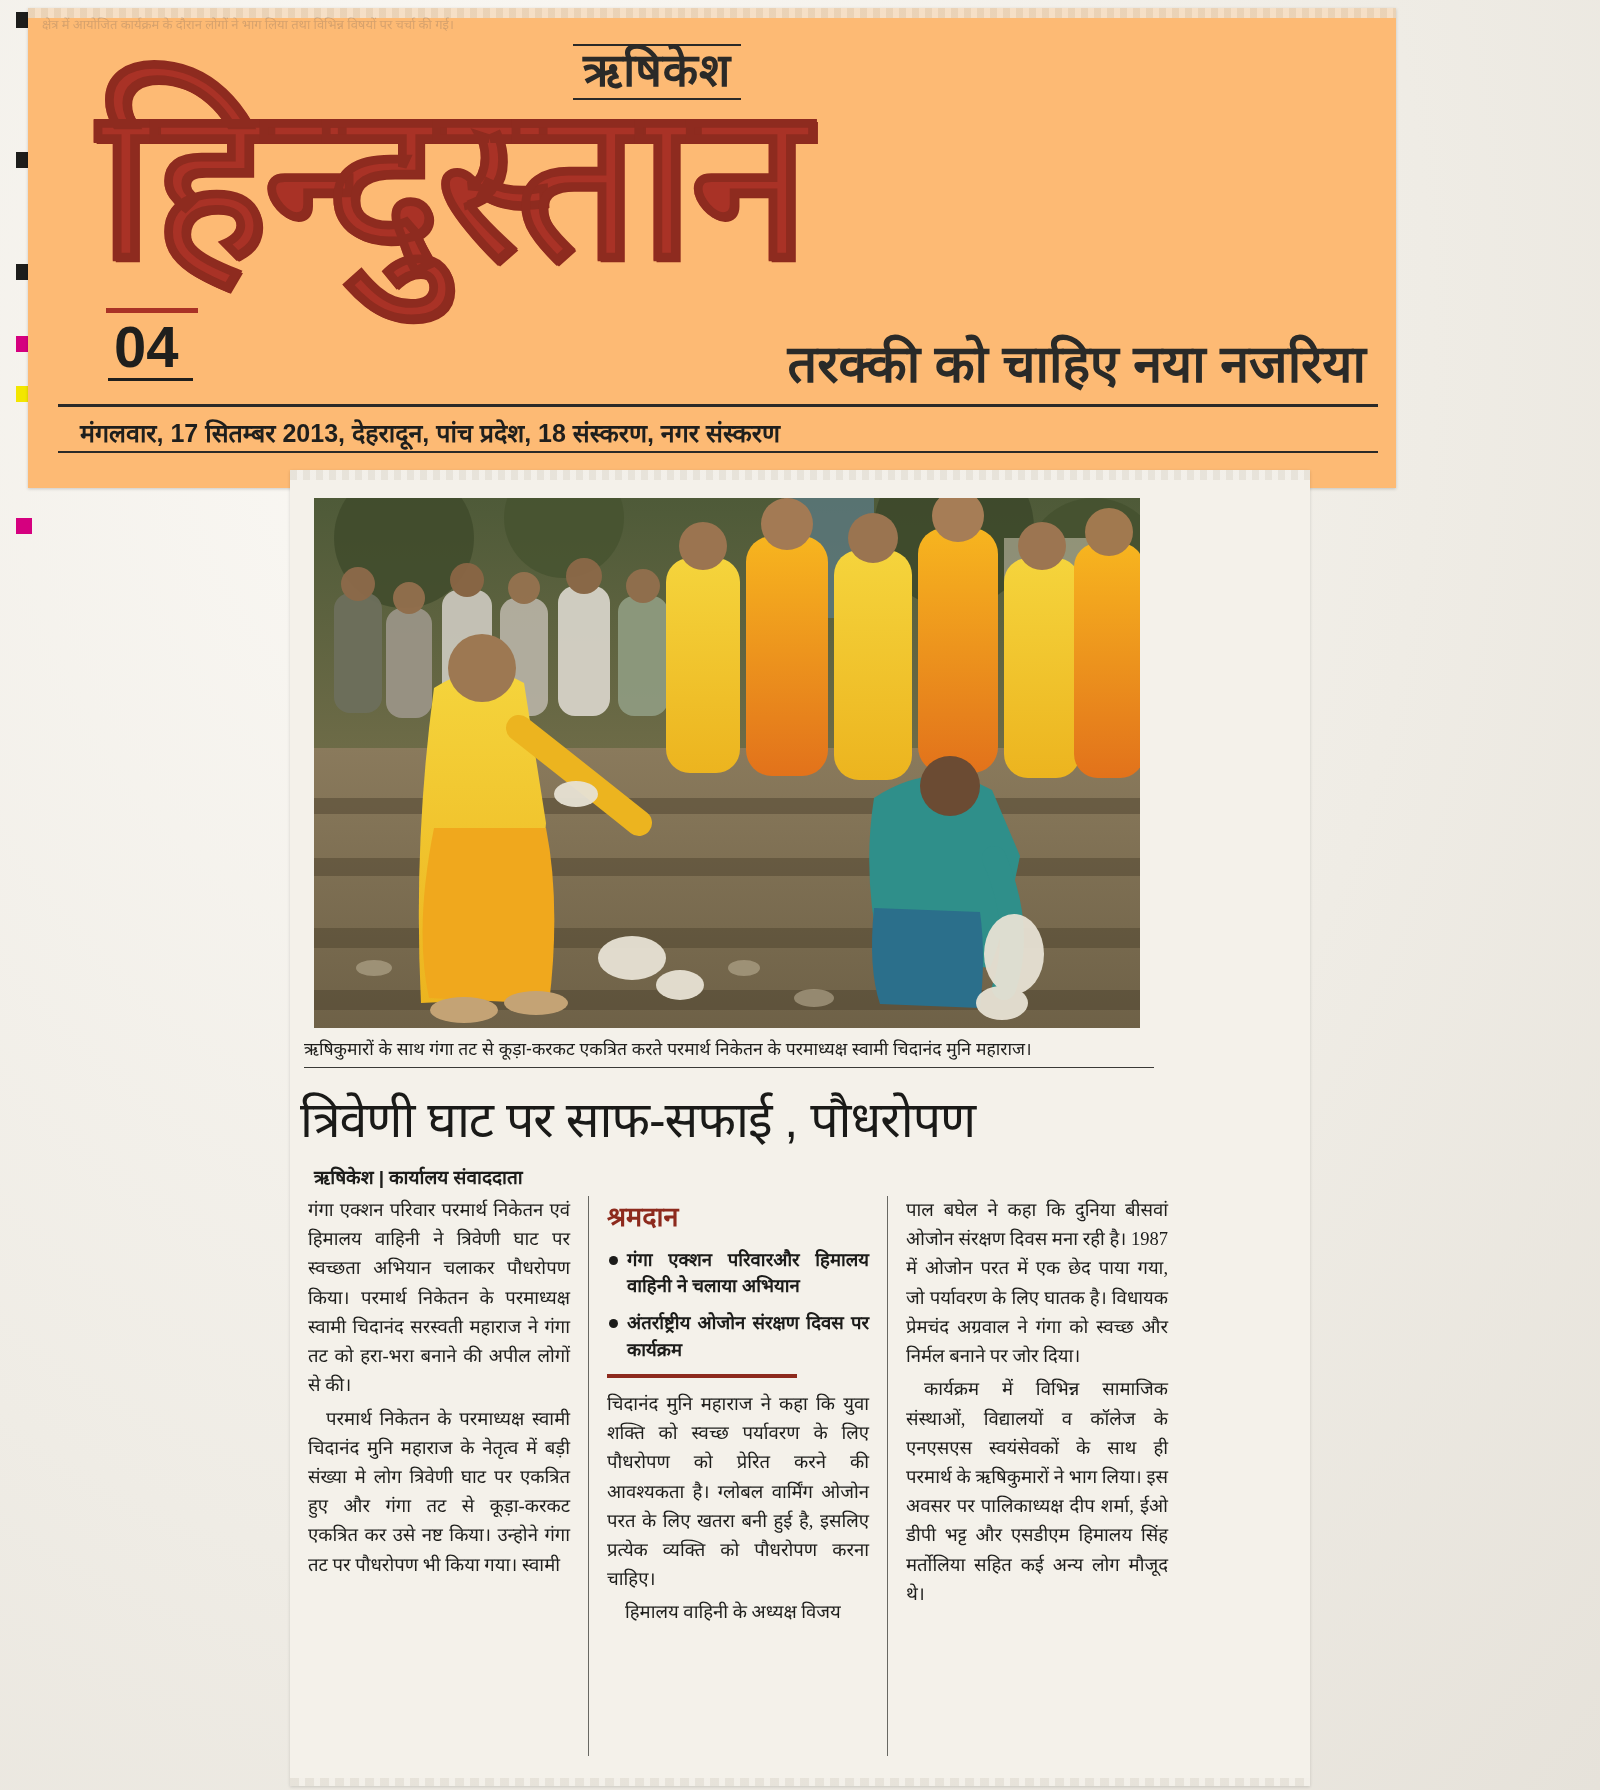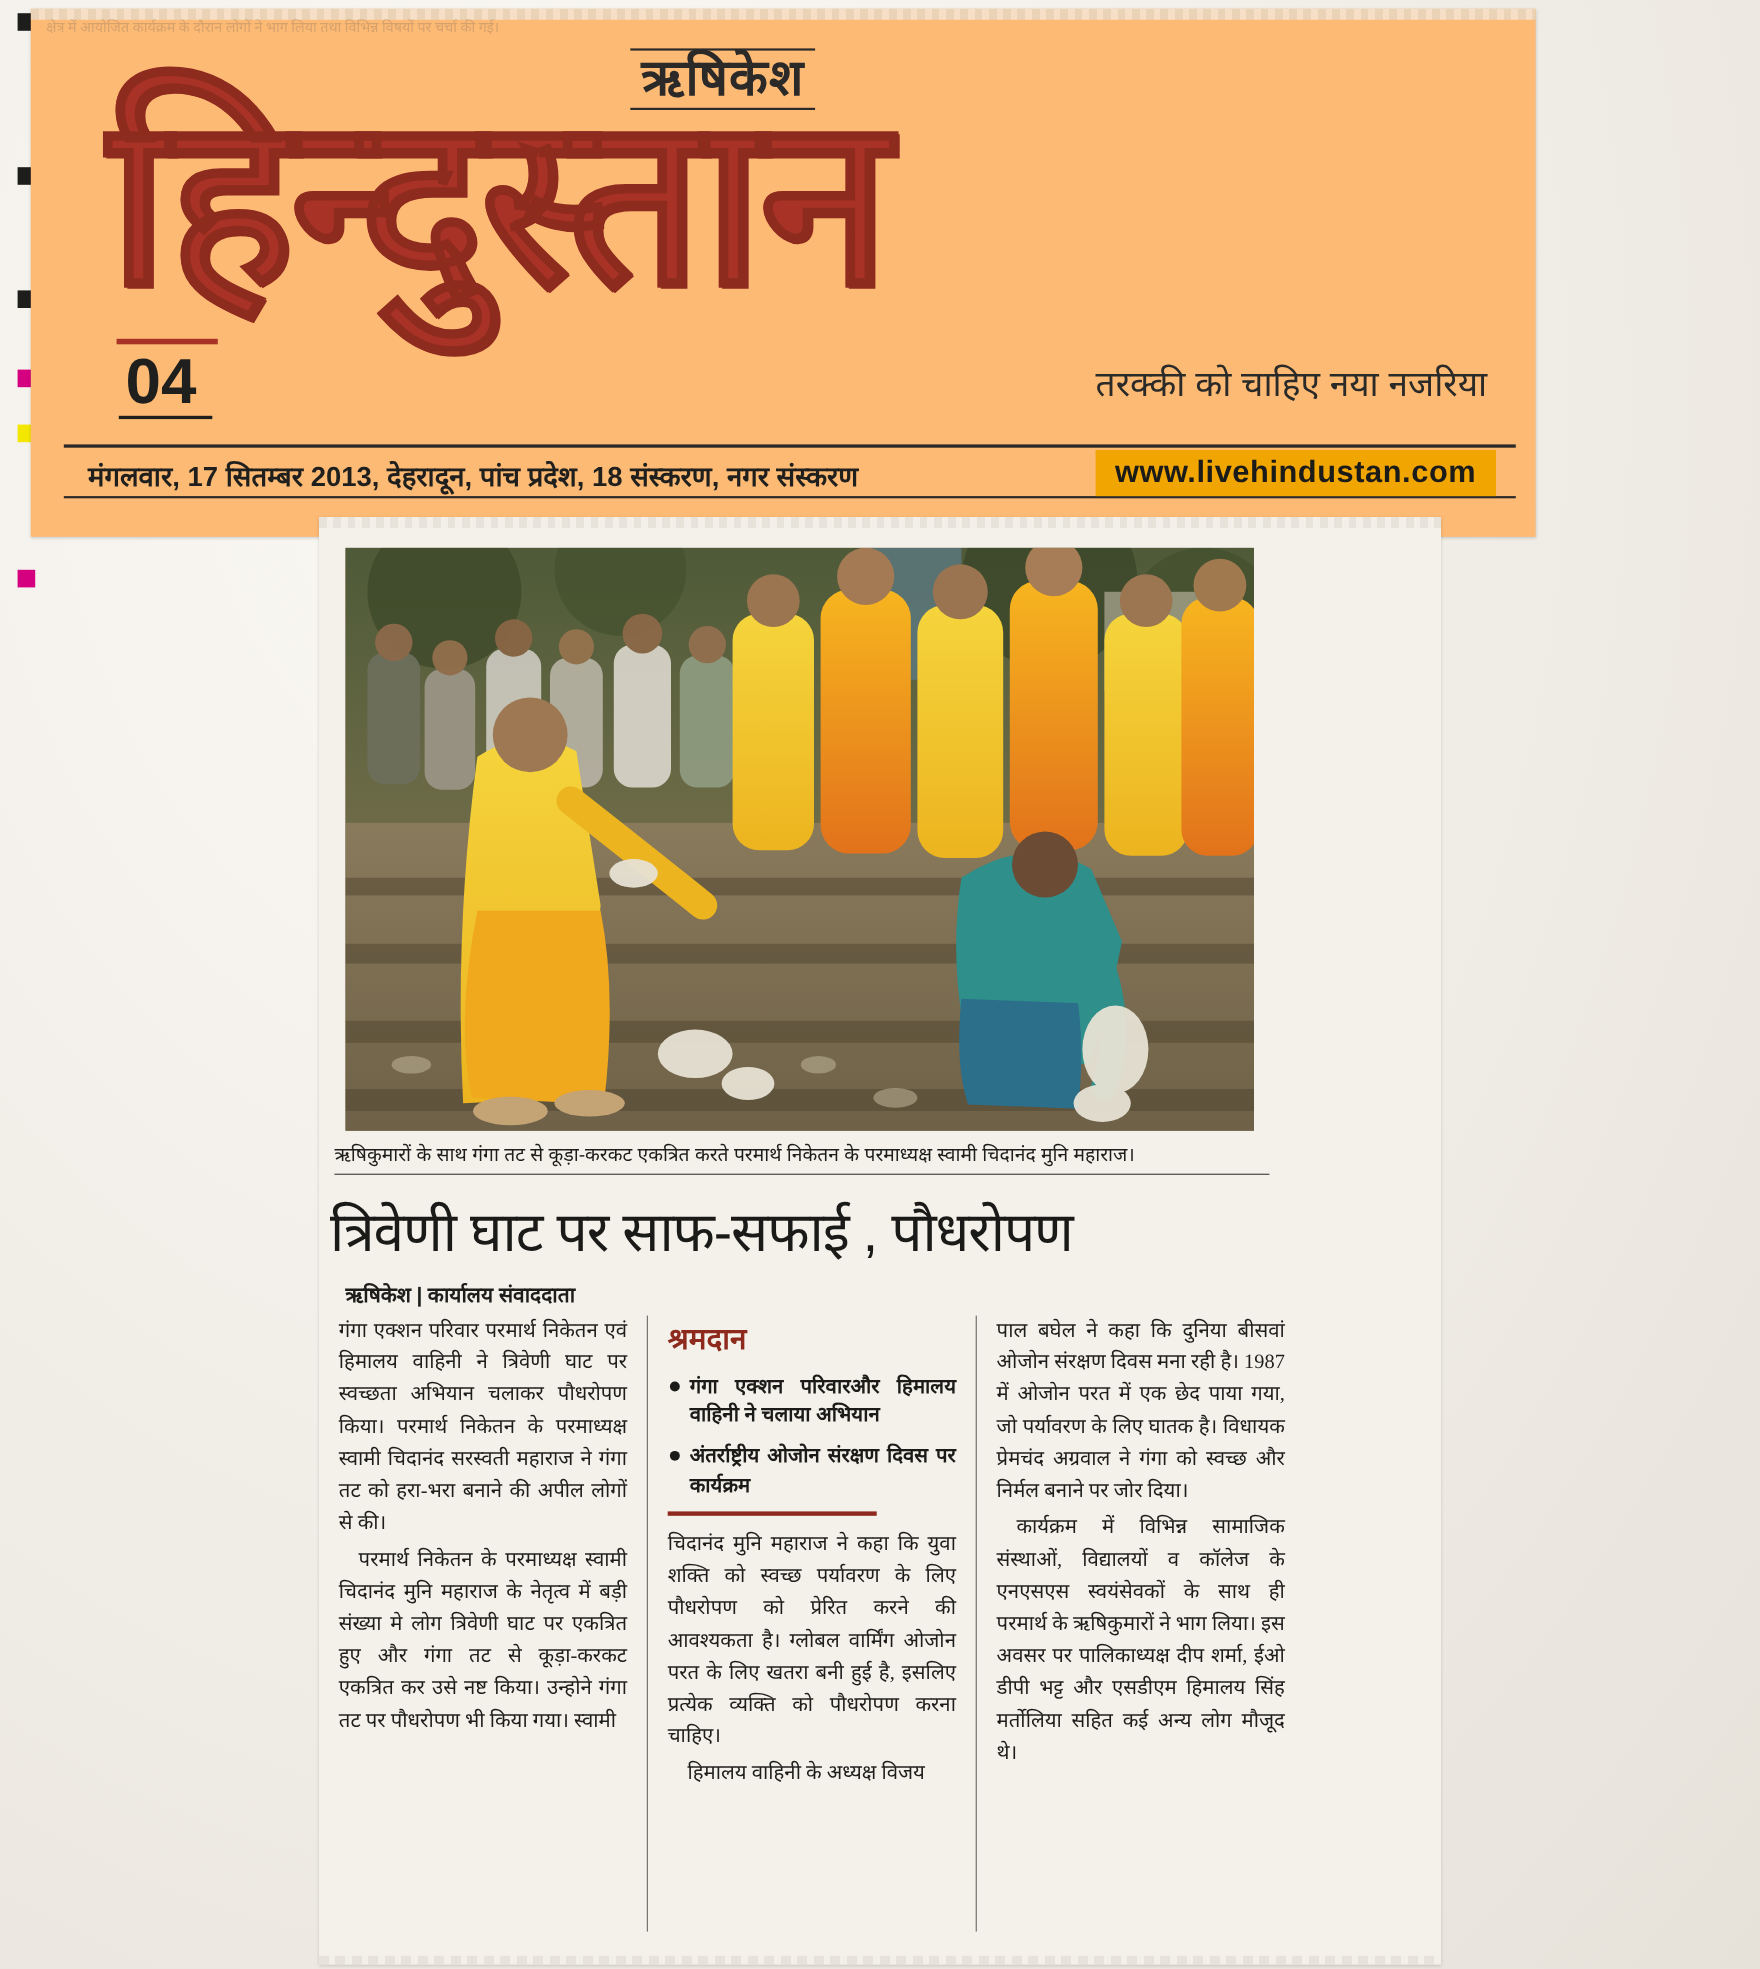--- a/index.html
+++ b/index.html
@@ -92,23 +92,23 @@
     color: #a93226;
     font-family: "Liberation Sans", sans-serif;
     letter-spacing: -4px;
     text-shadow:
       2px 2px 0 #8d2a1d,
       -1px 0 0 #c8543f;
     -webkit-text-stroke: 2px #8e2b1f;
   }
   .tagline {
     position: absolute;
-    right: 44px; top: 318px;
-    font-size: 32px;
-    font-weight: normal;
+    right: 30px; top: 318px;
+    font-size: 52px;
+    font-weight: bold;
     color: #2a2a28;
     font-family: "Liberation Sans", sans-serif;
   }
   .pageno {
     position: absolute;
     left: 80px; top: 310px;
     font-size: 58px;
     font-weight: bold;
     color: #1f1f1d;
     font-family: "Liberation Sans", sans-serif;
@@ -287,21 +287,20 @@
 
     <div class="masthead">
       <div class="kicker">ऋषिकेश</div>
       <div class="logo-hindi">हिन्दुस्तान</div>
       <div class="tagline">तरक्की को चाहिए नया नजरिया</div>
       <div class="pageno-rule"></div>
       <div class="pageno">04</div>
 
       <div class="dateline-wrap">
         <div class="dateline">मंगलवार, 17 सितम्बर 2013, देहरादून, पांच प्रदेश, 18 संस्करण, नगर संस्करण</div>
-        <div class="website">www.livehindustan.com</div>
       </div>
     </div>
   </div>
 
   <div class="article">
     <div class="tear-top"></div>
 
     <div class="photo">
       <svg width="826" height="530" viewBox="0 0 826 530">
         <defs>

